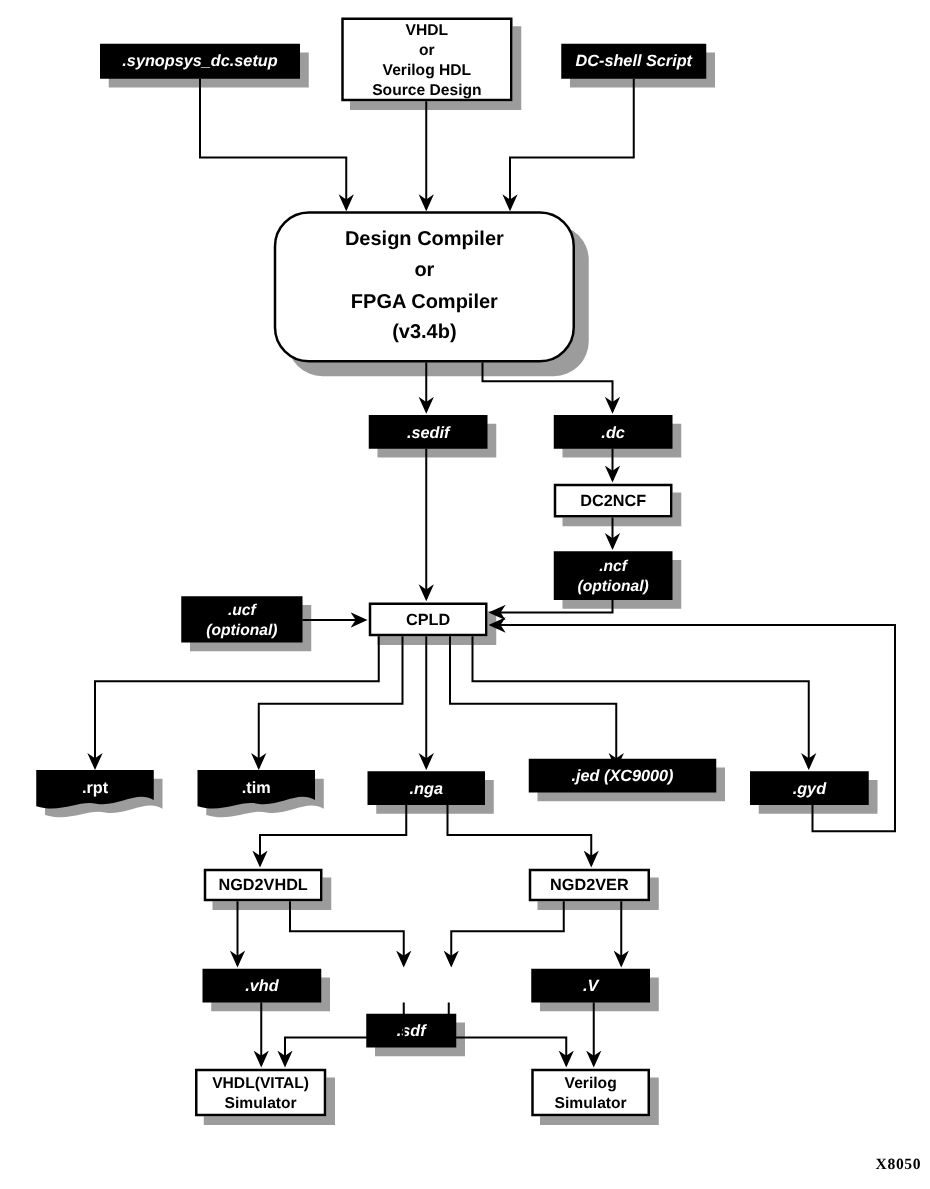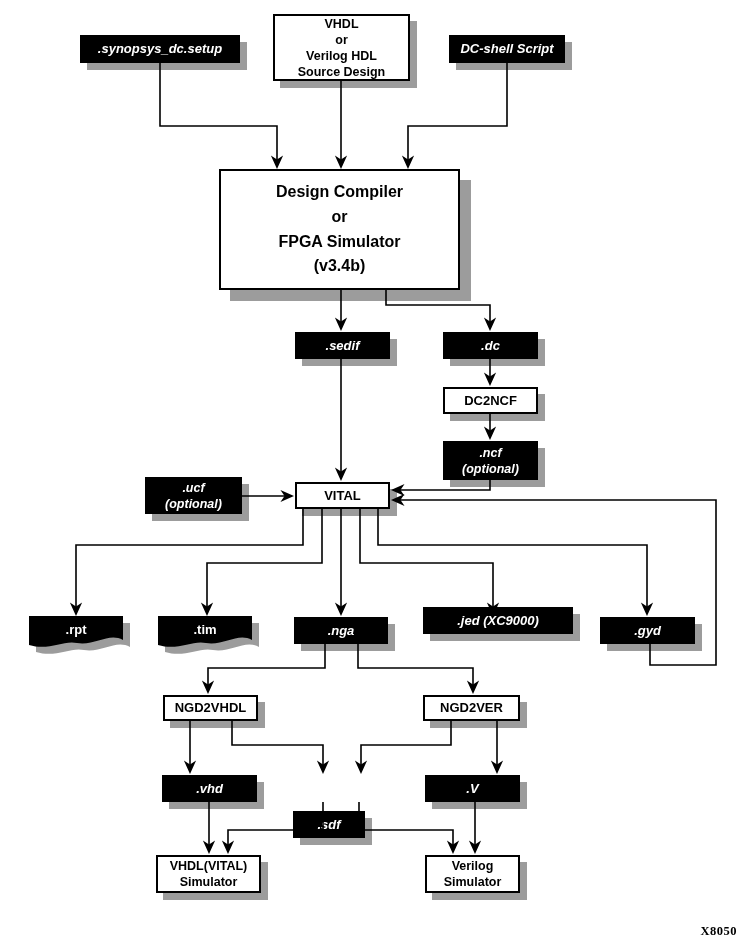--- a/index.html
+++ b/index.html
@@ -6,21 +6,21 @@
   #canvas{
     position:relative;width:744px;height:951px;background:#ffffff;overflow:hidden;
     font-family:"Liberation Sans","DejaVu Sans",sans-serif;font-weight:bold;color:#000;
   }
   .node{
     position:absolute;display:flex;flex-direction:column;align-items:center;justify-content:center;
     text-align:center;line-height:1.2;box-sizing:border-box;
   }
   .dark{background:#000;color:#fff;font-size:13px;box-shadow:7px 7px 0 #9c9c9c;font-style:italic;}
   .light{background:#fff;border:2px solid #000;color:#000;font-size:13px;box-shadow:7px 7px 0 #9c9c9c;}
-  .big{font-size:16px;line-height:1.55;box-shadow:11px 11px 0 #9c9c9c;}
+  .big{font-size:16px;line-height:1.55;box-shadow:11px 11px 0 #9c9c9c;border-radius:28px;}
   .small-lines{font-size:12.5px;line-height:16px;}
   .edges{position:absolute;left:0;top:0;pointer-events:none;}
   .edges polyline{fill:none;stroke:#000;stroke-width:1.6;}
   .wavy{position:absolute;overflow:visible;}
   .wave-shadow{fill:#9c9c9c;}
   .wave-main{fill:#000;}
   .wavy text{fill:#fff;font-size:13px;font-weight:bold;text-anchor:middle;
     font-family:"Liberation Sans","DejaVu Sans",sans-serif;}
   .figid{position:absolute;right:7px;top:924px;font-size:12.5px;letter-spacing:0.5px;font-family:Liberation Serif, serif;}
 </style>
@@ -40,21 +40,21 @@
     <span>Source Design</span>
   </div>
 
   <div class="node dark" style="left:449px;top:35px;width:116px;height:28px">
     <span>DC-shell Script</span>
   </div>
 
   <div class="node light big" style="left:219px;top:169px;width:241px;height:121px">
     <span>Design Compiler</span>
     <span>or</span>
-    <span>FPGA Simulator</span>
+    <span>FPGA Compiler</span>
     <span>(v3.4b)</span>
   </div>
 
   <div class="node dark" style="left:295px;top:332px;width:95px;height:27px">
     <span>.sedif</span>
   </div>
 
   <div class="node dark" style="left:443px;top:332px;width:95px;height:27px">
     <span>.dc</span>
   </div>
@@ -67,21 +67,21 @@
     <span>.ncf</span>
     <span>(optional)</span>
   </div>
 
   <div class="node dark small-lines" style="left:145px;top:477px;width:97px;height:37px">
     <span>.ucf</span>
     <span>(optional)</span>
   </div>
 
   <div class="node light" style="left:295px;top:482px;width:95px;height:27px">
-    <span>VITAL</span>
+    <span>CPLD</span>
   </div>
 
   <svg class="wavy" style="left:29px;top:616px" width="108" height="44" viewBox="0 0 108 44">
     <path class="wave-shadow" d="M7,7 h94 v24 c-14,-8 -28,6 -46,3 c-14,-3 -28,8 -48,2 z"></path>
     <path class="wave-main" d="M0,0 h94 v24 c-14,-8 -28,6 -46,3 c-14,-3 -28,8 -48,2 z"></path>
     <text x="47" y="18">.rpt</text>
   </svg>
 
   <svg class="wavy" style="left:158px;top:616px" width="108" height="44" viewBox="0 0 108 44">
     <path class="wave-shadow" d="M7,7 h94 v24 c-14,-8 -28,6 -46,3 c-14,-3 -28,8 -48,2 z"></path>

